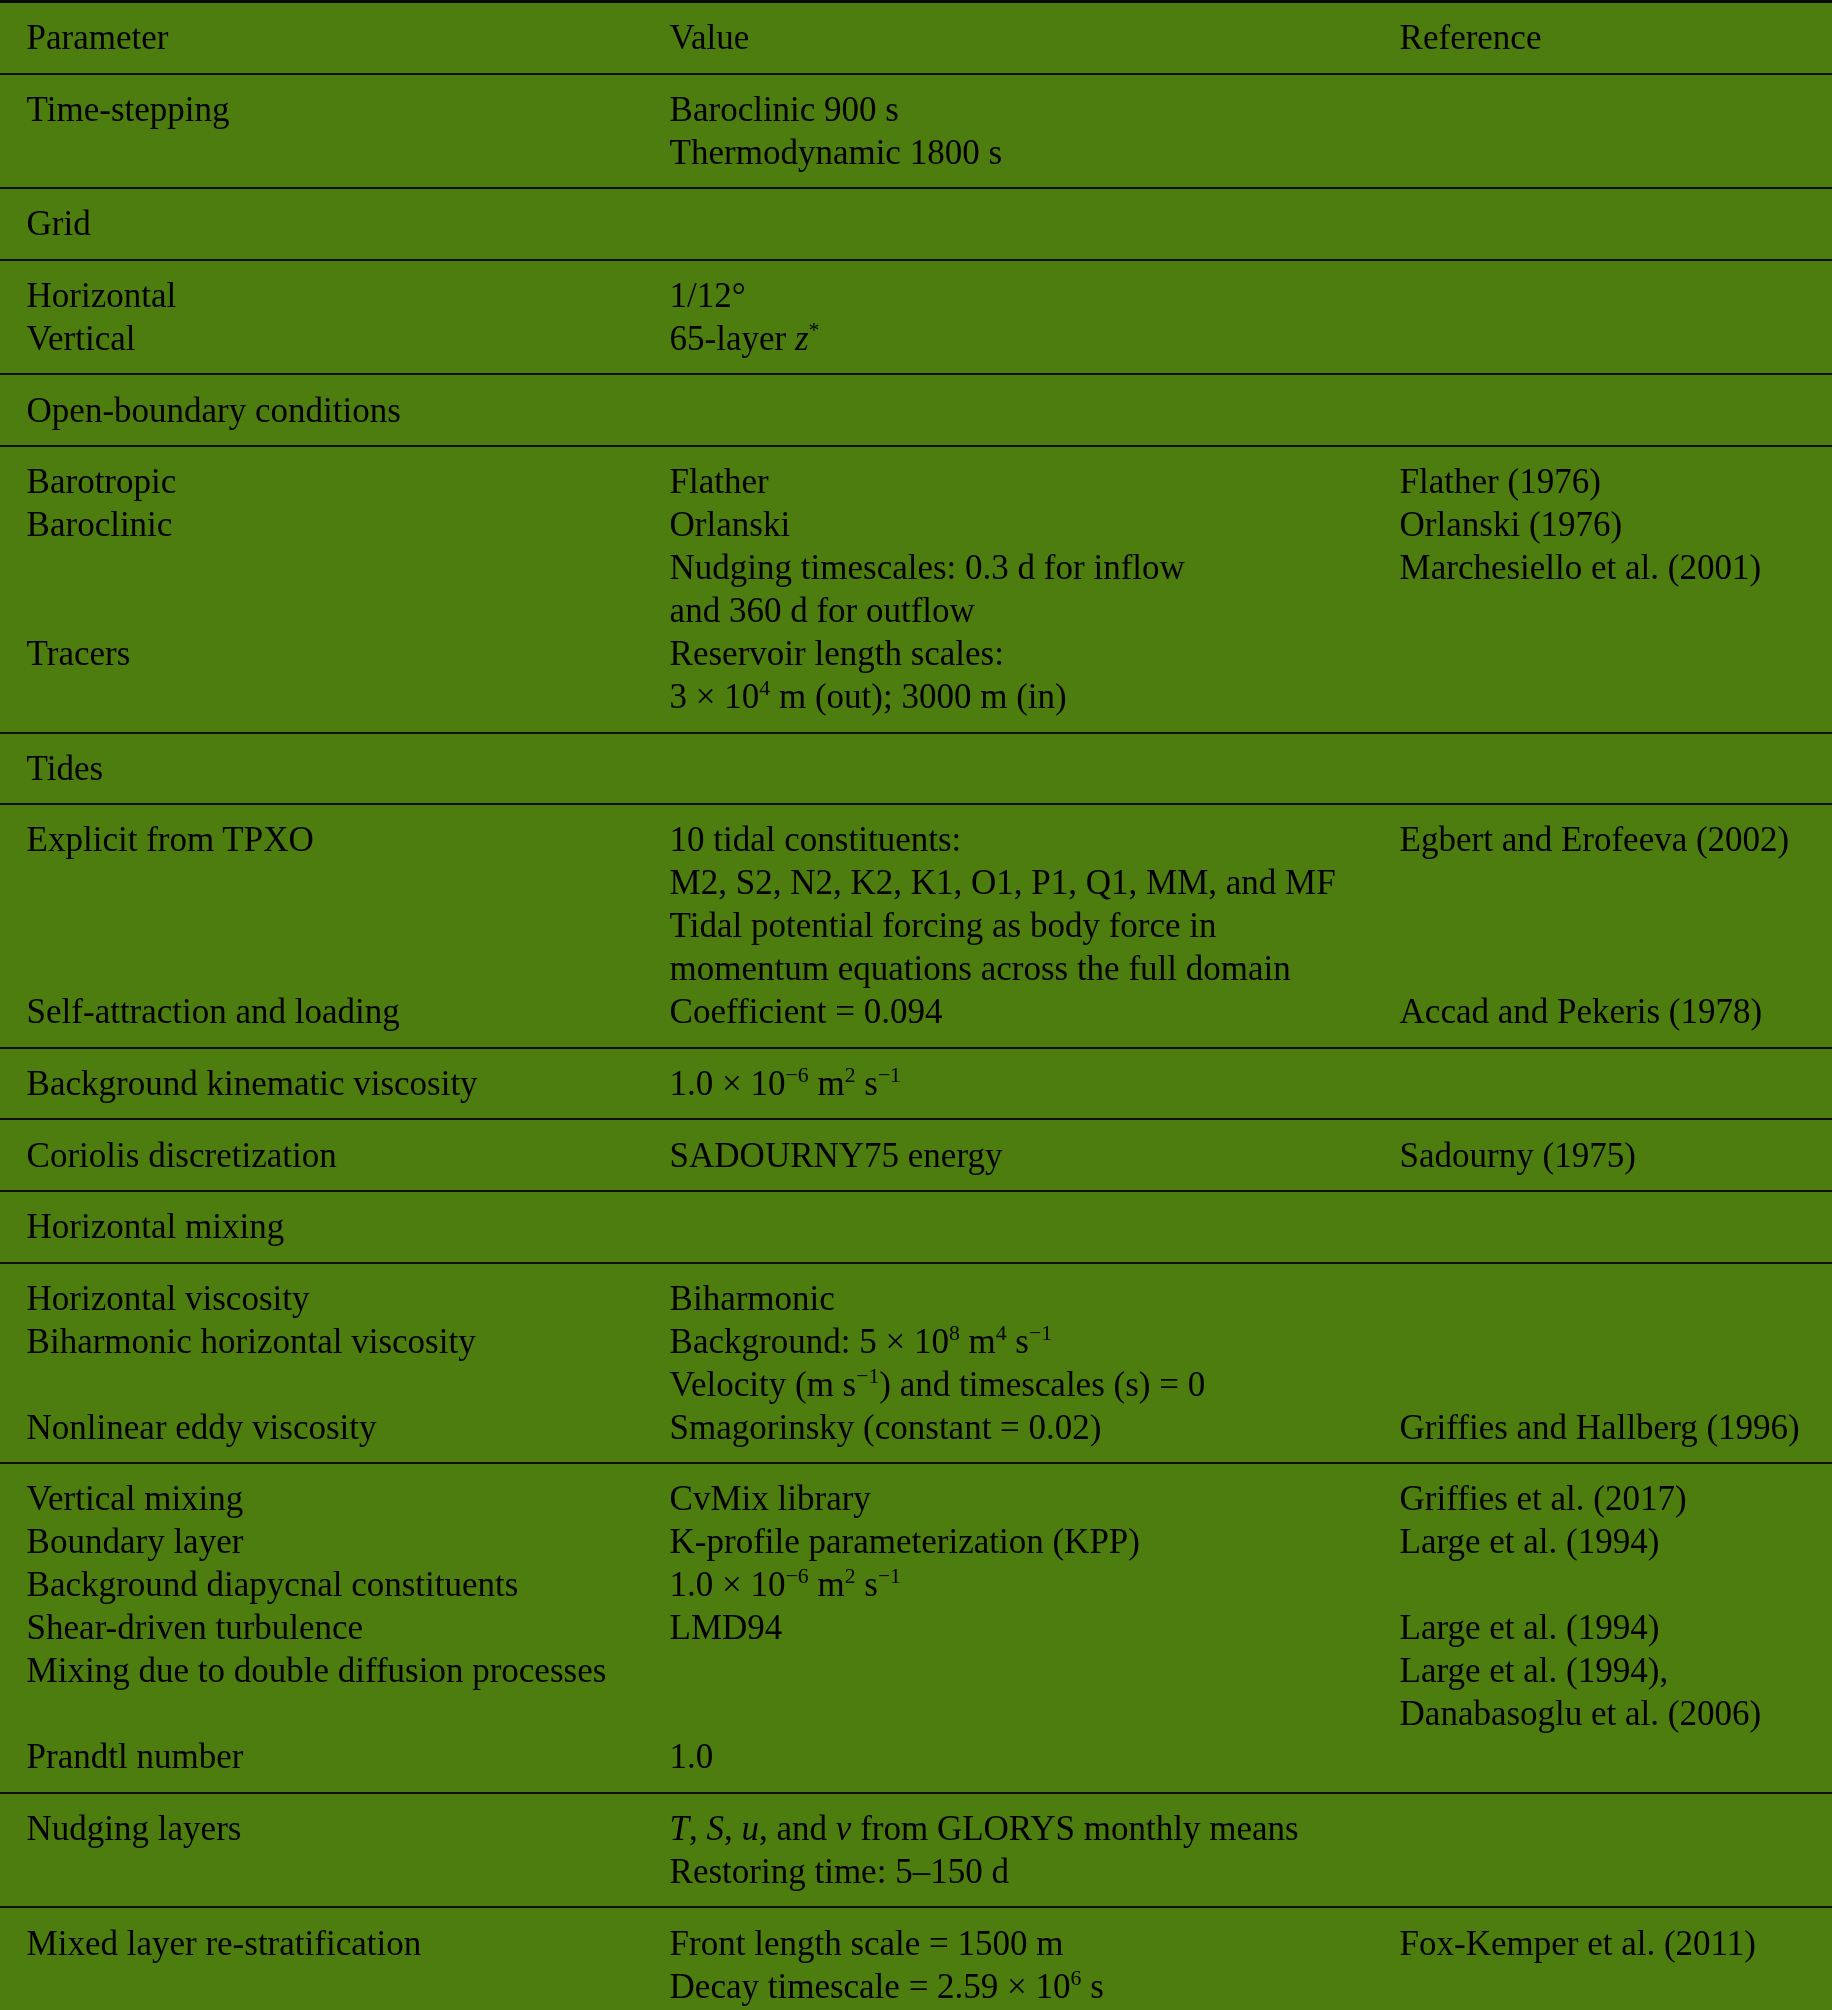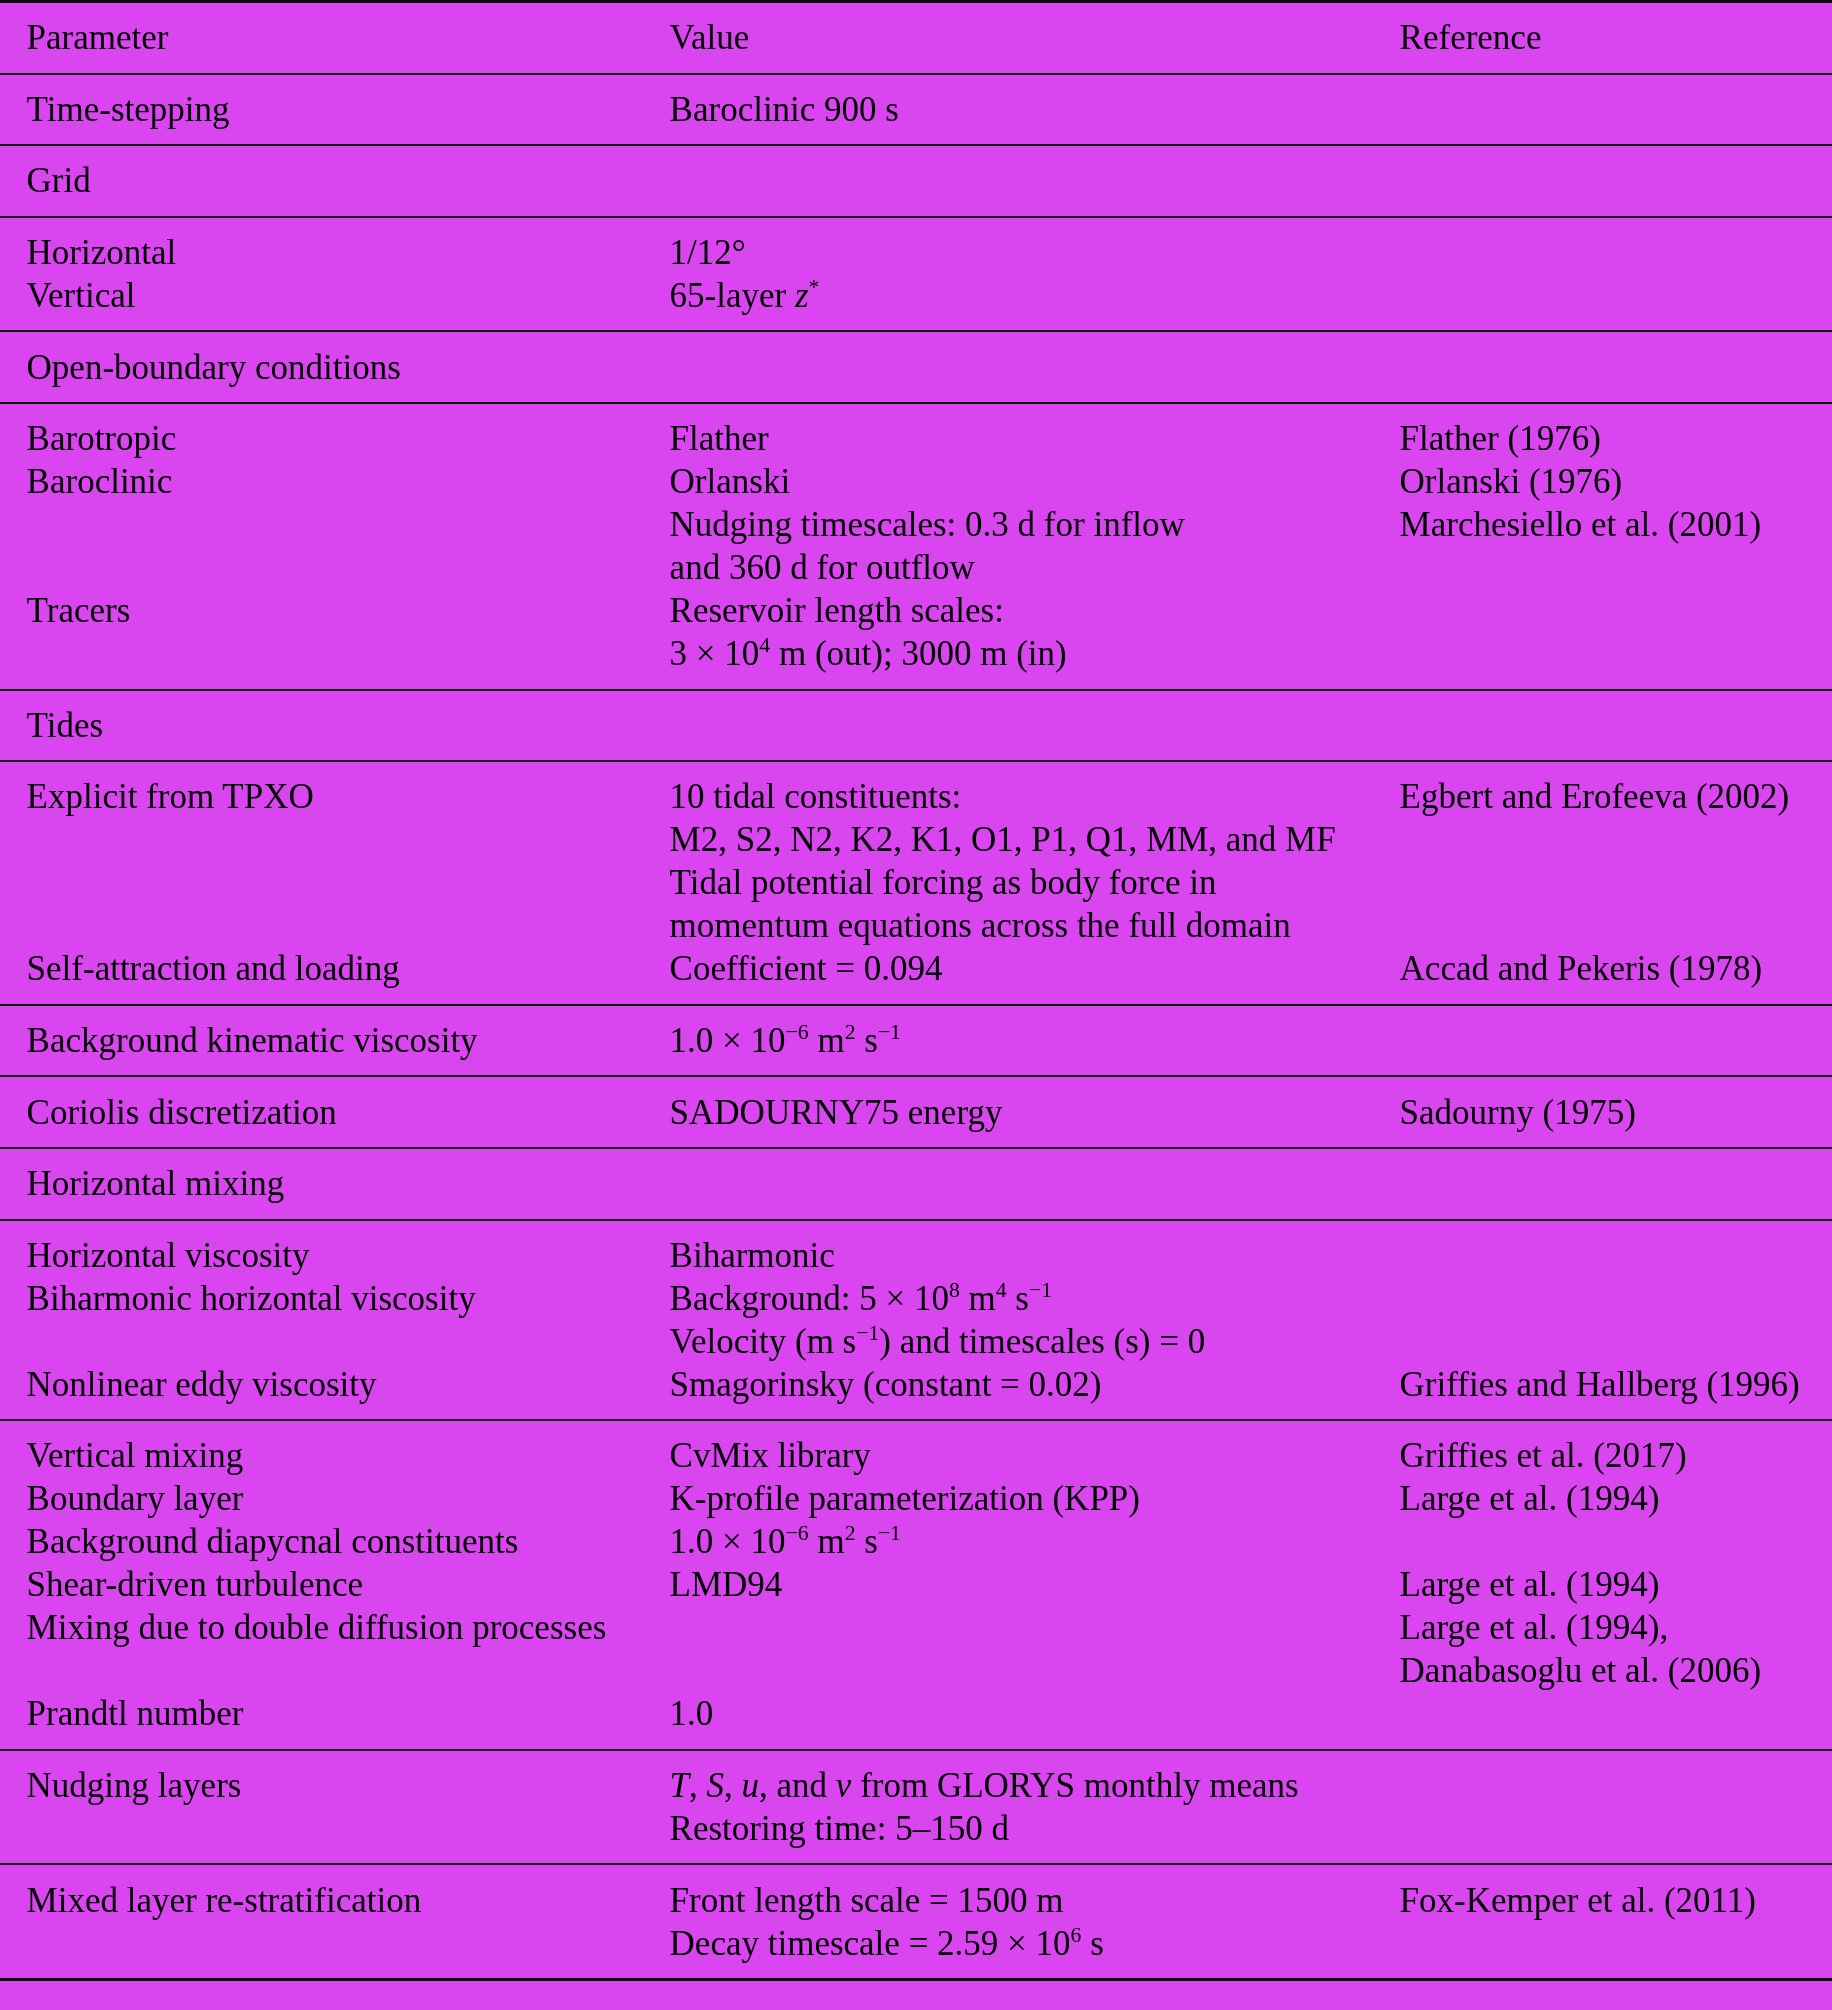--- a/index.html
+++ b/index.html
@@ -1,20 +1,20 @@
 <!DOCTYPE html>
 <html style="font-size:14px"><head>
 <meta charset="utf-8">
 <style>
   html, body { margin: 0; padding: 0; background: #ffffff; }
   .page {
     width: 1833px;
     height: 2010px;
     box-sizing: border-box;
-    background: #d946ef;
+    background: #4d7c0f;
     color: #000000;
     font-family: "Liberation Serif", "DejaVu Serif", serif;
     font-size: 35px;
     overflow: hidden;
   }
   .table {
     width: 1833px;
     box-sizing: border-box;
     border-top: 3.5px solid #0a0a0a;
     border-bottom: 3.5px solid #0a0a0a;
@@ -64,20 +64,21 @@
       </div>
     </div>
 
   <div class="group">
         <div class="row">
           <div class="cell">
             <div class="line">Time-stepping</div>
           </div>
           <div class="cell">
             <div class="line">Baroclinic 900 s</div>
+            <div class="line">Thermodynamic 1800 s</div>
           </div>
           <div class="cell"></div>
         </div>
       </div>
       <div class="group">
         <div class="row">
           <div class="cell">
             <div class="line">Grid</div>
           </div>
           <div class="cell"></div>

